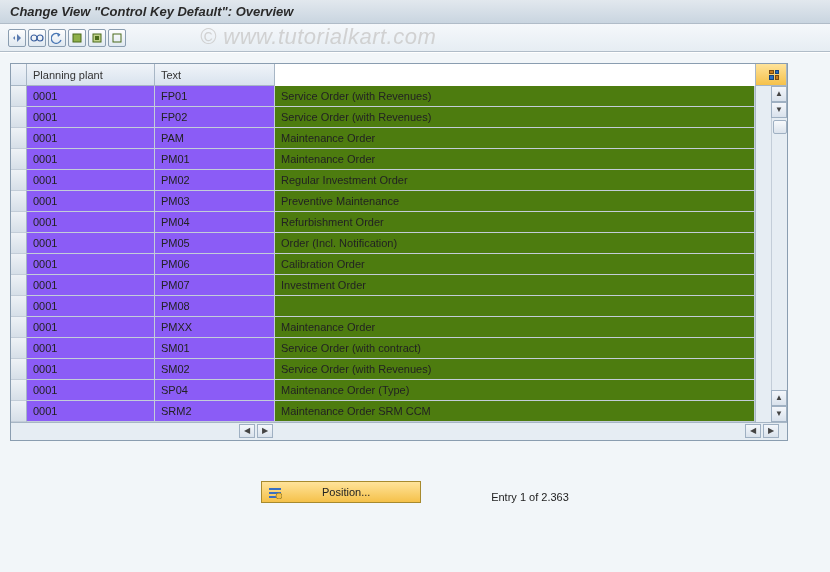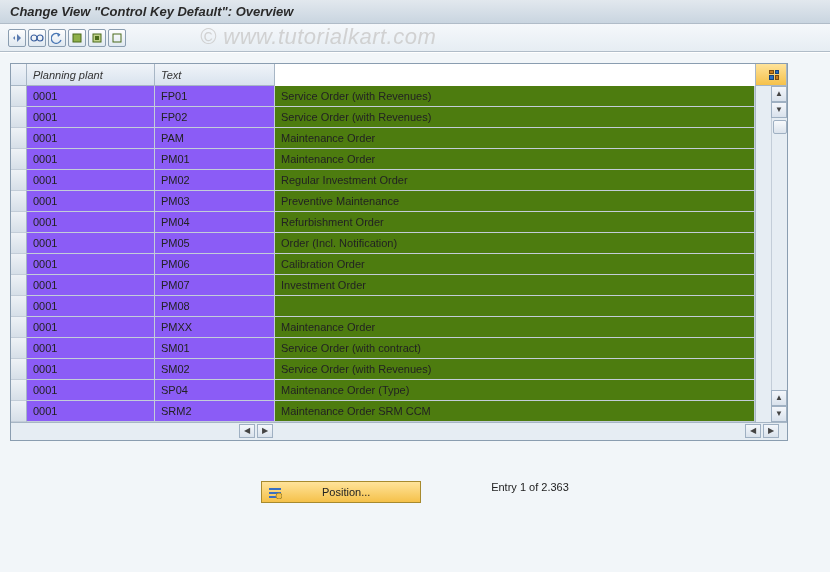--- a/index.html
+++ b/index.html
@@ -73,21 +73,20 @@
     }
     .hd {
       background: linear-gradient(#f0f4f9, #d9e3ee);
       border-right: 1px solid #a7b6c5;
       border-bottom: 1px solid #a7b6c5;
       height: 22px;
       line-height: 22px;
       padding-left: 6px;
       font-weight: normal;
       color: #333;
-      font-style: italic;
     }
     .hd.sel { padding:0; }
     .hd.cfg {
       background: linear-gradient(#ffe39a, #f5c14a);
       border-left:1px solid #a7b6c5;
       display:flex; align-items:center; justify-content:center;
       grid-column: 5 / 7;
     }
     .row-sel {
       background: linear-gradient(#eef2f6,#d6dfe8);
@@ -146,21 +145,21 @@
     .h-right2 { position:absolute; right:8px; top:1px; }
     .hsb-btn{
       width:16px; height:14px;
       background:linear-gradient(#f4f7fb,#d9e2ec);
       border:1px solid #9fb0c2;
       display:flex; align-items:center; justify-content:center;
     }
     .footer {
       margin-top: 40px;
       display:flex;
-      align-items:flex-start;
+      align-items:flex-end;
       justify-content:center;
       gap: 70px;
     }
     .pos-btn {
       width: 160px;
       height: 22px;
       background: linear-gradient(#ffe39a, #f5c14a);
       border: 1px solid #a78a2e;
       display:flex;
       align-items:center;

